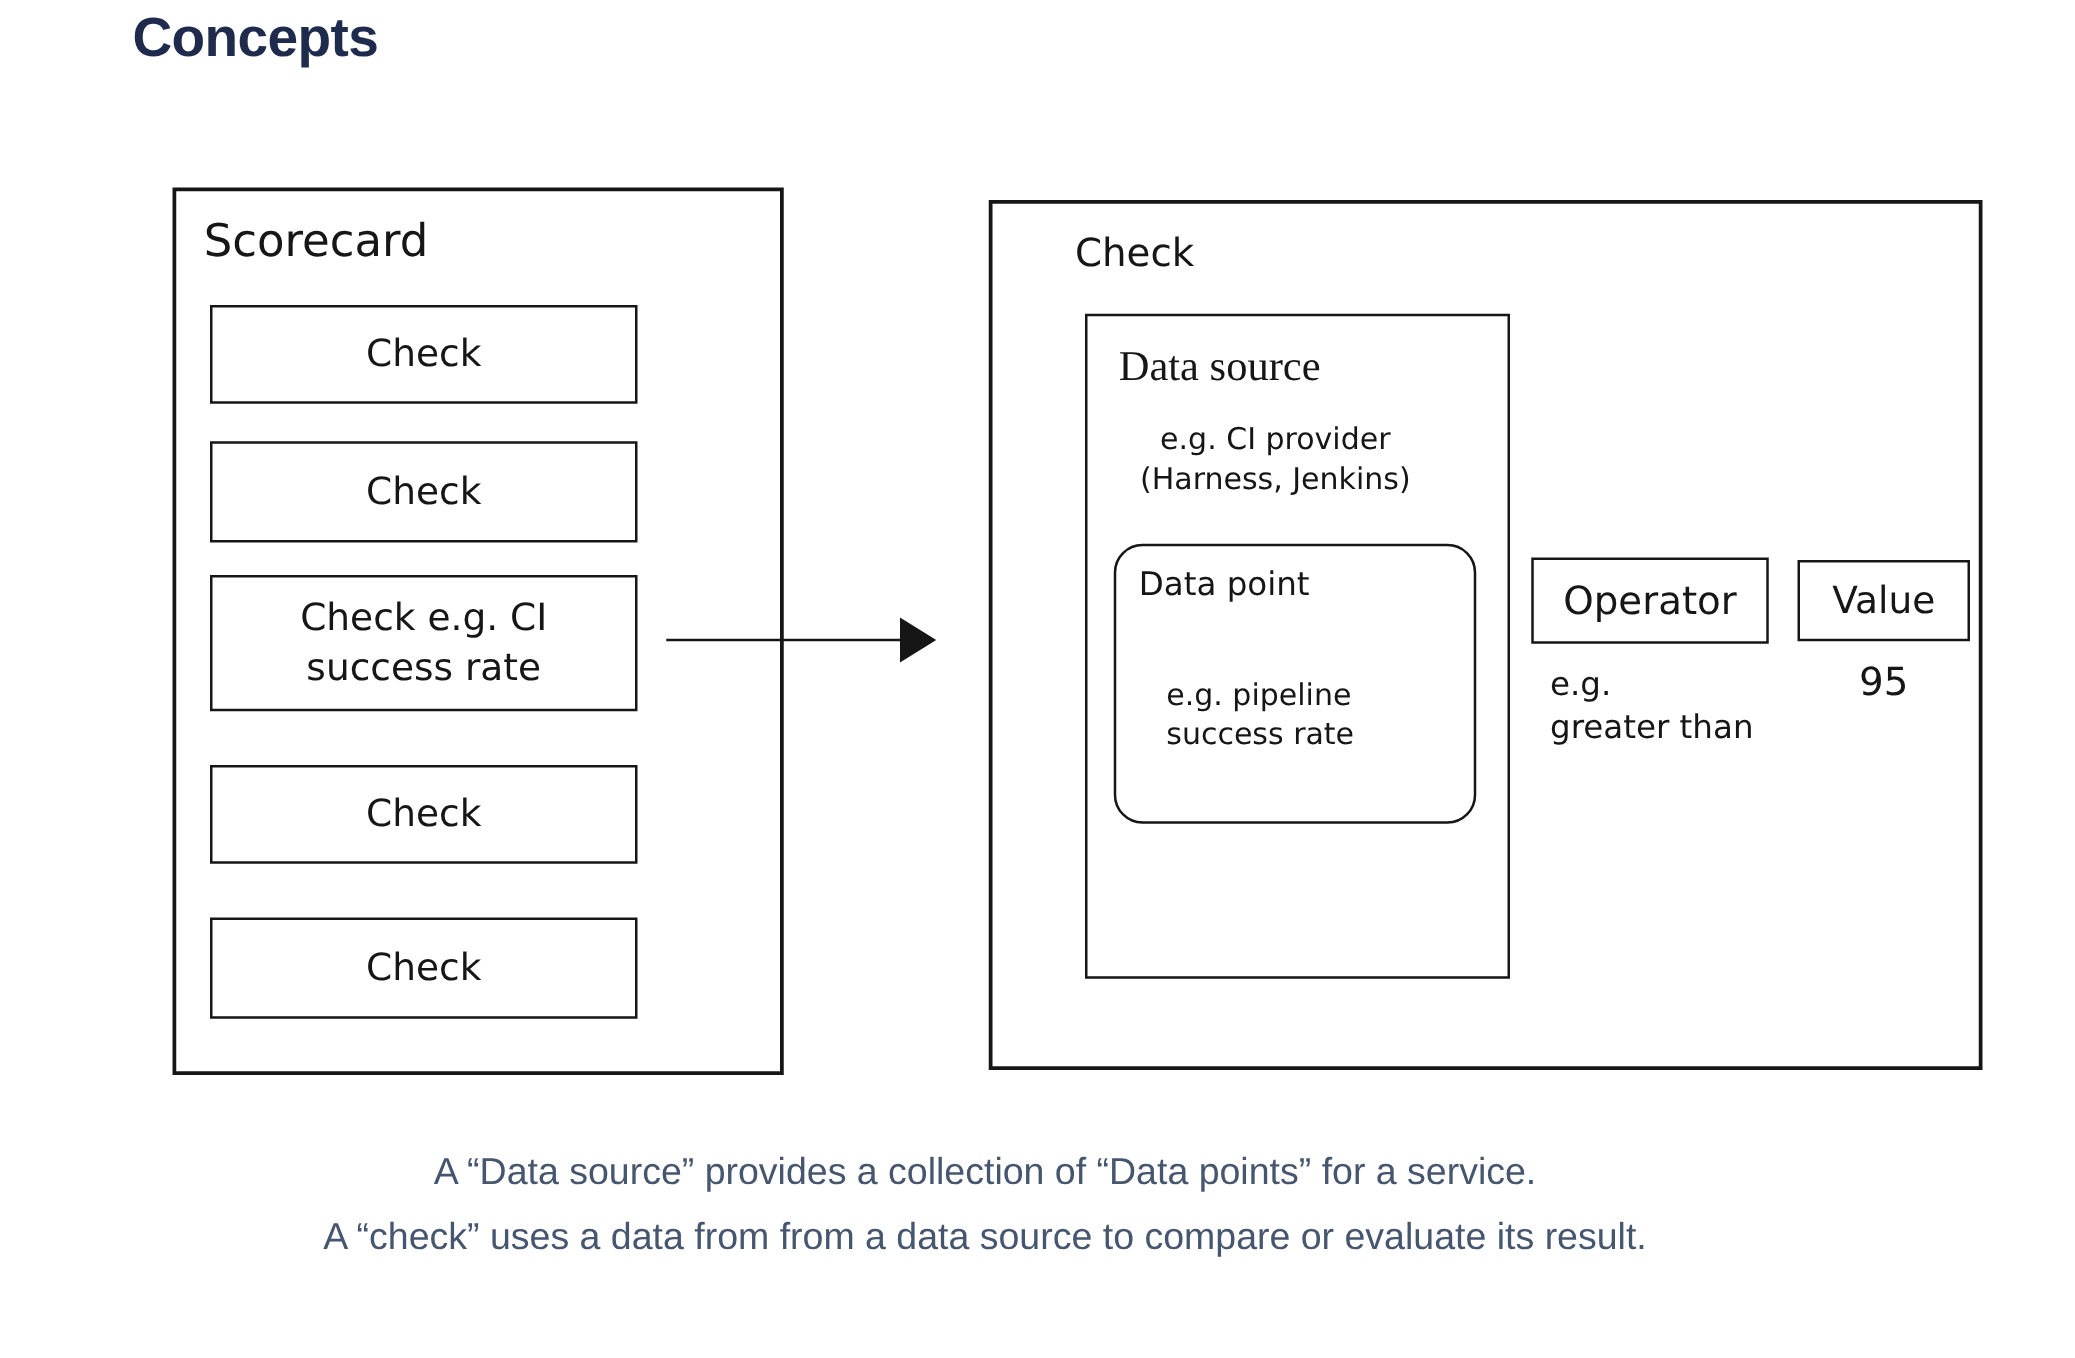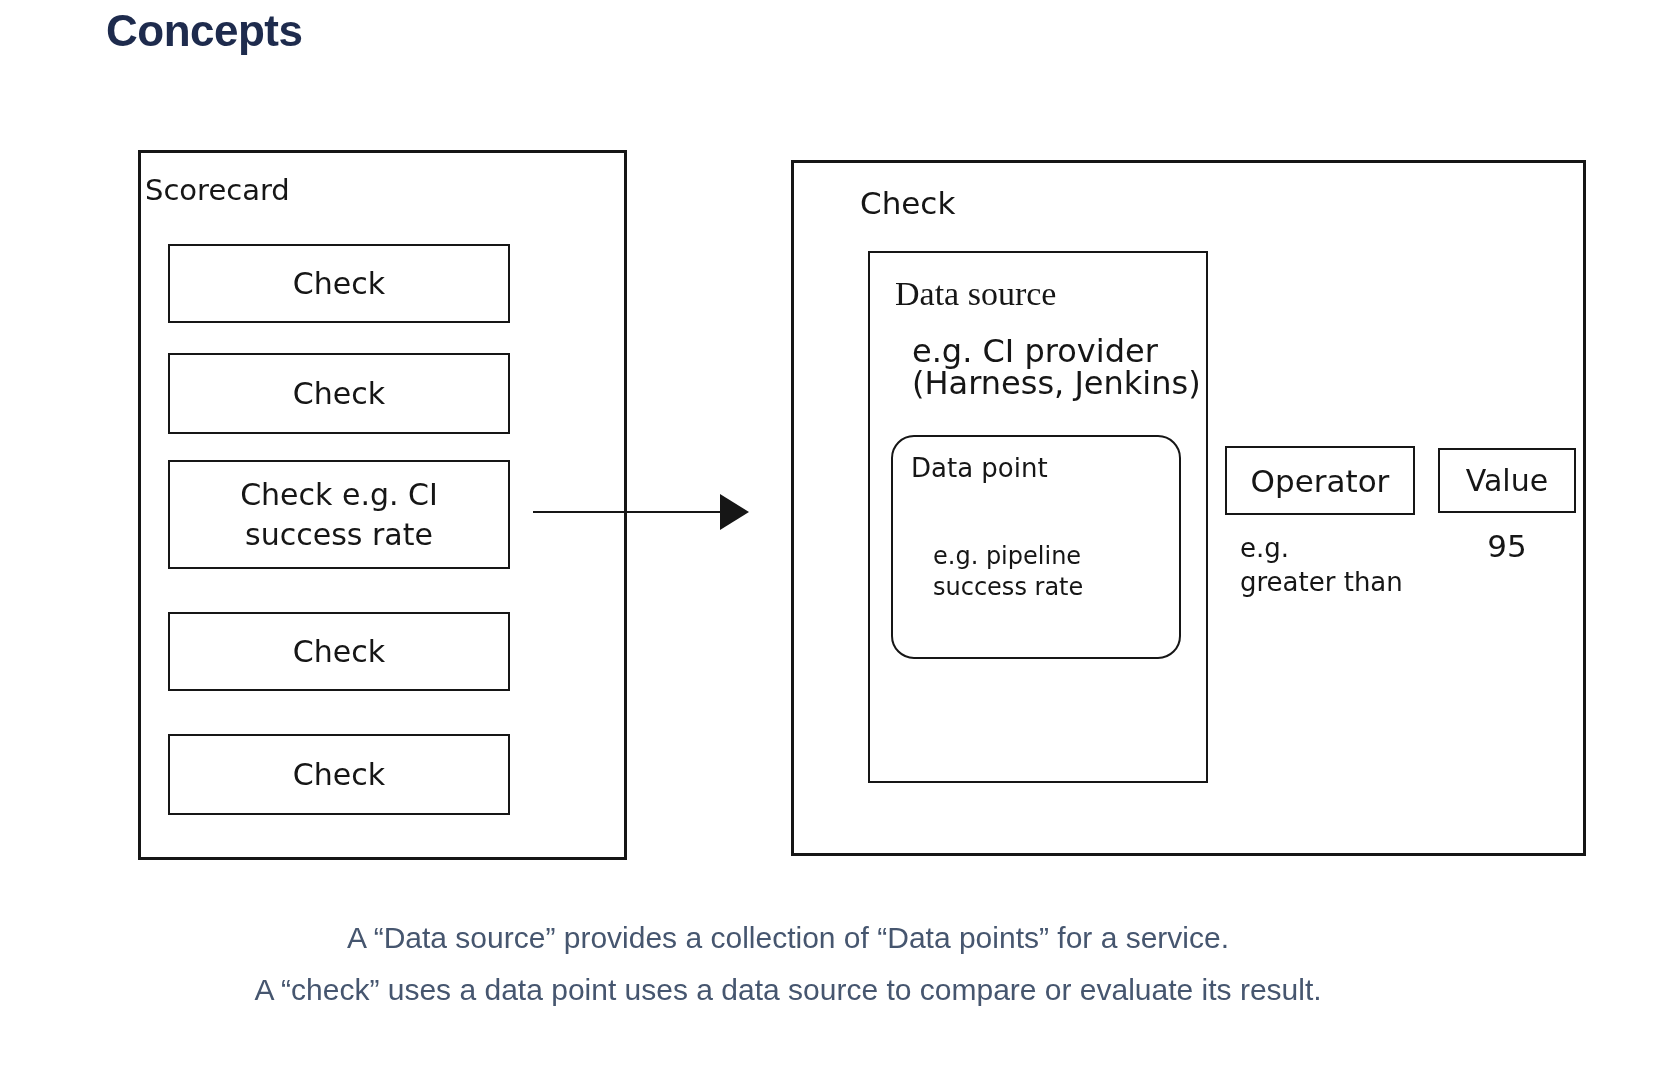--- a/index.html
+++ b/index.html
@@ -45,21 +45,21 @@
   }
   .center-flex {
     display: flex;
     align-items: center;
     justify-content: center;
     text-align: center;
   }
   .multiline span { display: block; }
   
   .scorecard-box { left: 138px; top: 150px; width: 489px; height: 710px; }
-  .scorecard-label { position: absolute; left: 4px; top: 20px; font-size: 29px; }
+  .scorecard-label { position: absolute; left: 22px; top: 20px; font-size: 36px; }
   .check-item { left: 27px; width: 342px; font-size: 30px; line-height: 40px; }
   .check-1 { top: 91px;  height: 79px; }
   .check-2 { top: 200px; height: 81px; }
   .check-3 { top: 307px; height: 109px; }
   .check-4 { top: 459px; height: 79px; }
   .check-5 { top: 581px; height: 81px; }
   
   .arrow { position: absolute; left: 533px; top: 494px; width: 215px; height: 36px; }
   .arrow-line {
     position: absolute; left: 0; top: 16.5px;
@@ -70,21 +70,21 @@
     width: 0; height: 0;
     border-left: 29px solid #161616;
     border-top: 18px solid transparent;
     border-bottom: 18px solid transparent;
   }
   
   .checkpanel-box { left: 791px; top: 160px; width: 795px; height: 696px; }
   .checkpanel-label { position: absolute; left: 66px; top: 22px; font-size: 31px; }
   .datasource-box { left: 74px; top: 88px; width: 340px; height: 532px; }
   .datasource-title { position: absolute; left: 25px; top: 22px; font-size: 34px; font-family: Liberation Serif, serif; }
-  .datasource-example { position: absolute; left: 42px; top: 82px; font-size: 32px; line-height: 32px; }
+  .datasource-example { position: absolute; left: 42px; top: 82px; font-size: 24px; line-height: 32px; text-align: center; }
   .datapoint-box { left: 21px; top: 182px; width: 290px; height: 224px; border-radius: 23px; }
   .datapoint-title { position: absolute; left: 18px; top: 16px; font-size: 26px; }
   .datapoint-example { position: absolute; left: 40px; top: 104px; font-size: 24px; line-height: 31px; }
   .operator-box { left: 431px; top: 283px; width: 190px; height: 69px; font-size: 31px; }
   .operator-example { position: absolute; left: 446px; top: 368px; font-size: 26px; line-height: 34px; }
   .value-box { left: 644px; top: 285px; width: 138px; height: 65px; font-size: 30px; }
   .value-example { position: absolute; left: 644px; top: 365px; width: 138px; text-align: center; font-size: 31px; }
   
   .caption {
     position: absolute;
@@ -160,16 +160,16 @@
     </div>
 
     <div class="innerbox center-flex value-box hw">
       <span>Value</span>
     </div>
     <div class="hw value-example">95</div>
   </div>
 
   <div class="caption">
     <div>A “Data source” provides a collection of “Data points” for a service.</div>
-    <div>A “check” uses a data point uses a data source to compare or evaluate its result.</div>
+    <div>A “check” uses a data from from a data source to compare or evaluate its result.</div>
   </div>
 
 </div>
 
 </body></html>

